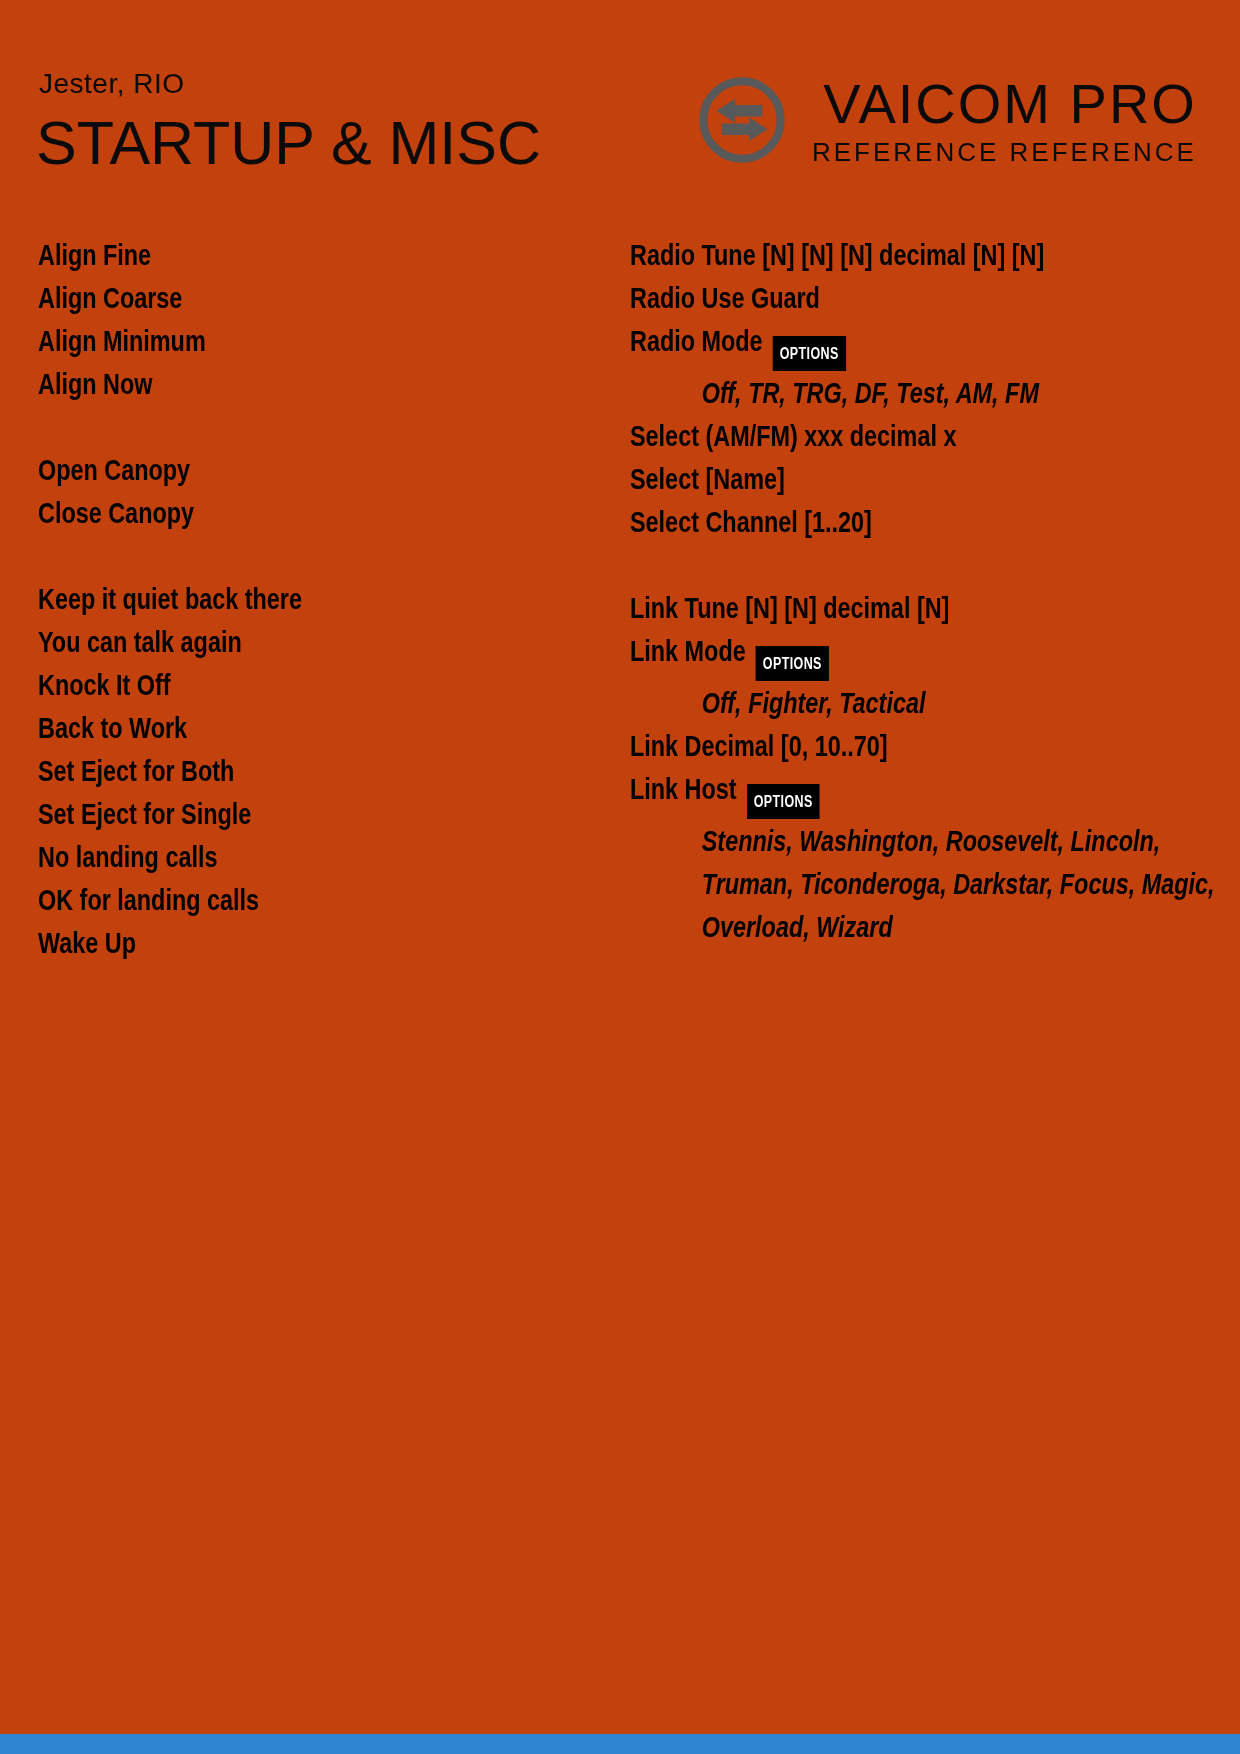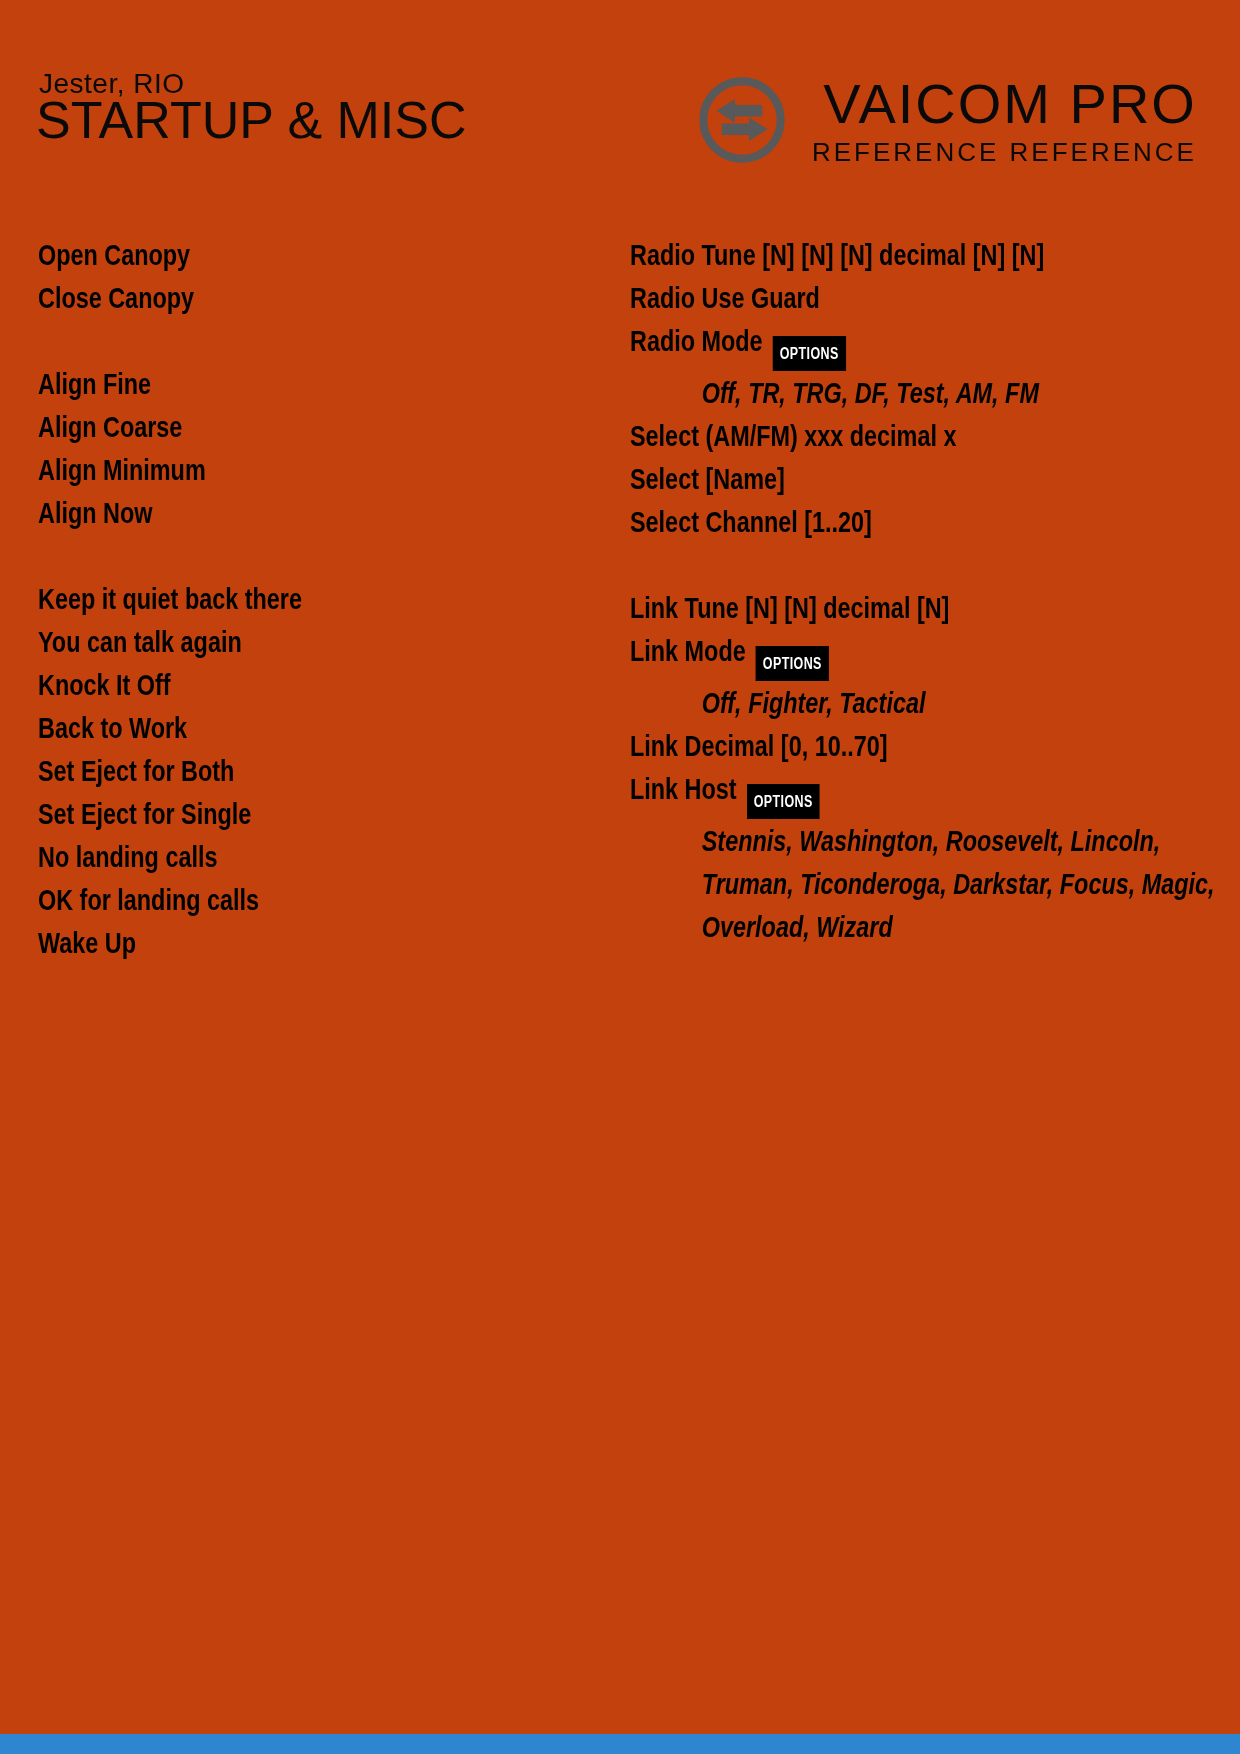--- a/index.html
+++ b/index.html
@@ -12,22 +12,22 @@
     font-family:"Liberation Sans",sans-serif;
     color:#000;
   }
   
   .subtitle{
     position:absolute; left:39px; top:68px;
     font-size:28px; font-weight:400; letter-spacing:0.5px; color:#0a0a0a;
     white-space:nowrap;
   }
   .title{
-    position:absolute; left:36px; top:90px;
-    font-size:52px; font-weight:400; letter-spacing:0px; color:#0a0a0a;
+    position:absolute; left:36px; top:108px;
+    font-size:61px; font-weight:400; letter-spacing:0px; color:#0a0a0a;
     white-space:nowrap;
   }
   .logo{
     position:absolute; left:698px; top:76px;
     display:flex; align-items:flex-start;text-align:right;
   }
   .logo-icon{ width:88px; height:88px; flex:0 0 auto; }
   .logo-text{ margin-left:26px; }
   .brand{
     font-size:56px; font-weight:500; letter-spacing:2px;
@@ -88,28 +88,28 @@
       </svg>
     </span>
     <span class="logo-text">
       <div class="brand">VAICOM PRO</div>
       <div class="tagline">REFERENCE REFERENCE</div>
     </span>
   </div>
 
   <div class="col" id="left-col">
       <div class="group">
-        <div class="line command"><span>Open Canopy</span></div>
-        <div class="line command"><span>Close Canopy</span></div>
-      </div>
-      <div class="group">
         <div class="line command"><span>Align Fine</span></div>
         <div class="line command"><span>Align Coarse</span></div>
         <div class="line command"><span>Align Minimum</span></div>
         <div class="line command"><span>Align Now</span></div>
+      </div>
+      <div class="group">
+        <div class="line command"><span>Open Canopy</span></div>
+        <div class="line command"><span>Close Canopy</span></div>
       </div>
       <div class="group">
         <div class="line command"><span>Keep it quiet back there</span></div>
         <div class="line command"><span>You can talk again</span></div>
         <div class="line command"><span>Knock It Off</span></div>
         <div class="line command"><span>Back to Work</span></div>
         <div class="line command"><span>Set Eject for Both</span></div>
         <div class="line command"><span>Set Eject for Single</span></div>
         <div class="line command"><span>No landing calls</span></div>
         <div class="line command"><span>OK for landing calls</span></div>

